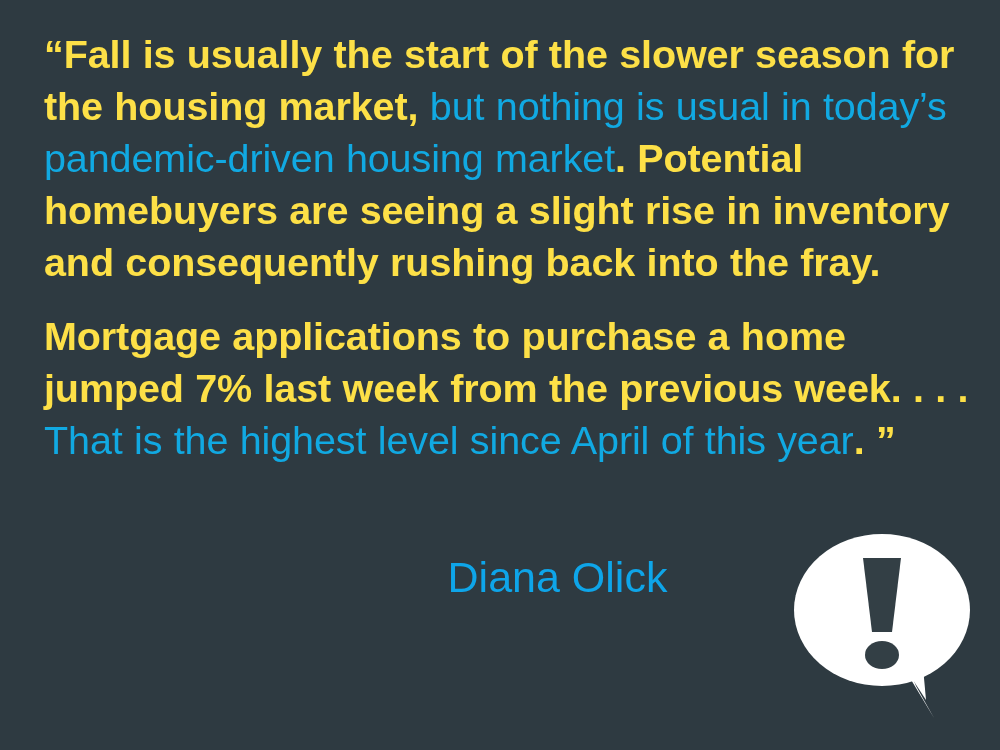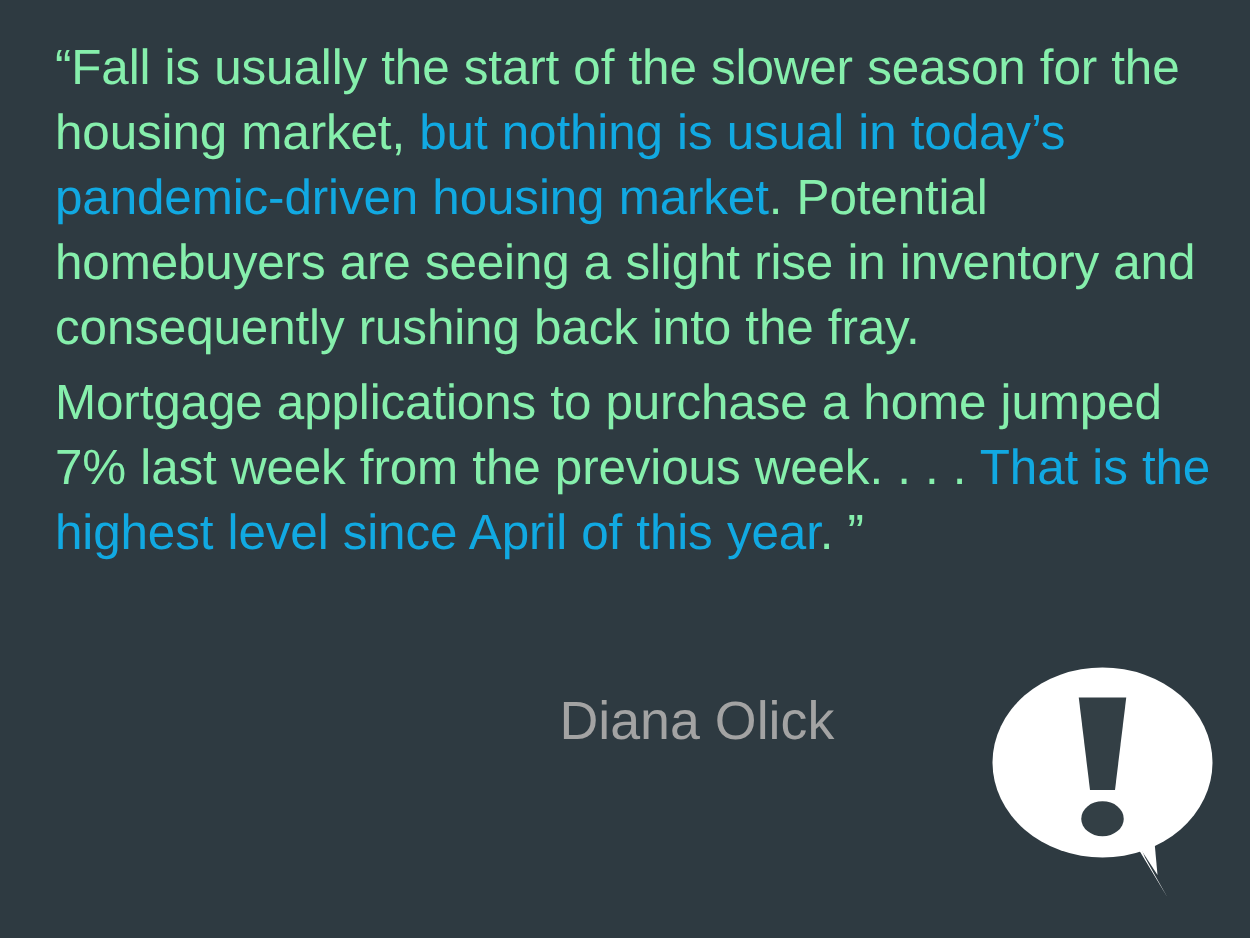--- a/index.html
+++ b/index.html
@@ -31,39 +31,40 @@
   .quote-para {
     margin: 0;
     color: #ffffff;
     font-size: 39.5px;
     line-height: 52px;
     font-weight: 400;
     letter-spacing: -0.1px;
     word-spacing: 0.5px;
   }
   .quote-para + .quote-para {
-    margin-top: 8px;
+    margin-top: 22px;
   }
   .hl {
     color: #11a9e2;
   }
   .plain {
-    color: #86efac;
+    color: #fde047;
+    font-weight: bold;
   }
 
   
   .attribution {
     position: absolute;
     left: 300px;
     top: 552px;
     width: 575px;
     text-align: center;
   }
   .attrib-name {
-    color: #a3a3a3;
+    color: #0ea5e9;
     font-size: 43px;
     line-height: 50px;
     font-weight: 400;
     letter-spacing: 0px;
     margin-left: -60px;
   }
   .attrib-role {
     color: #ffffff;
     font-size: 22.5px;
     line-height: 30px;

